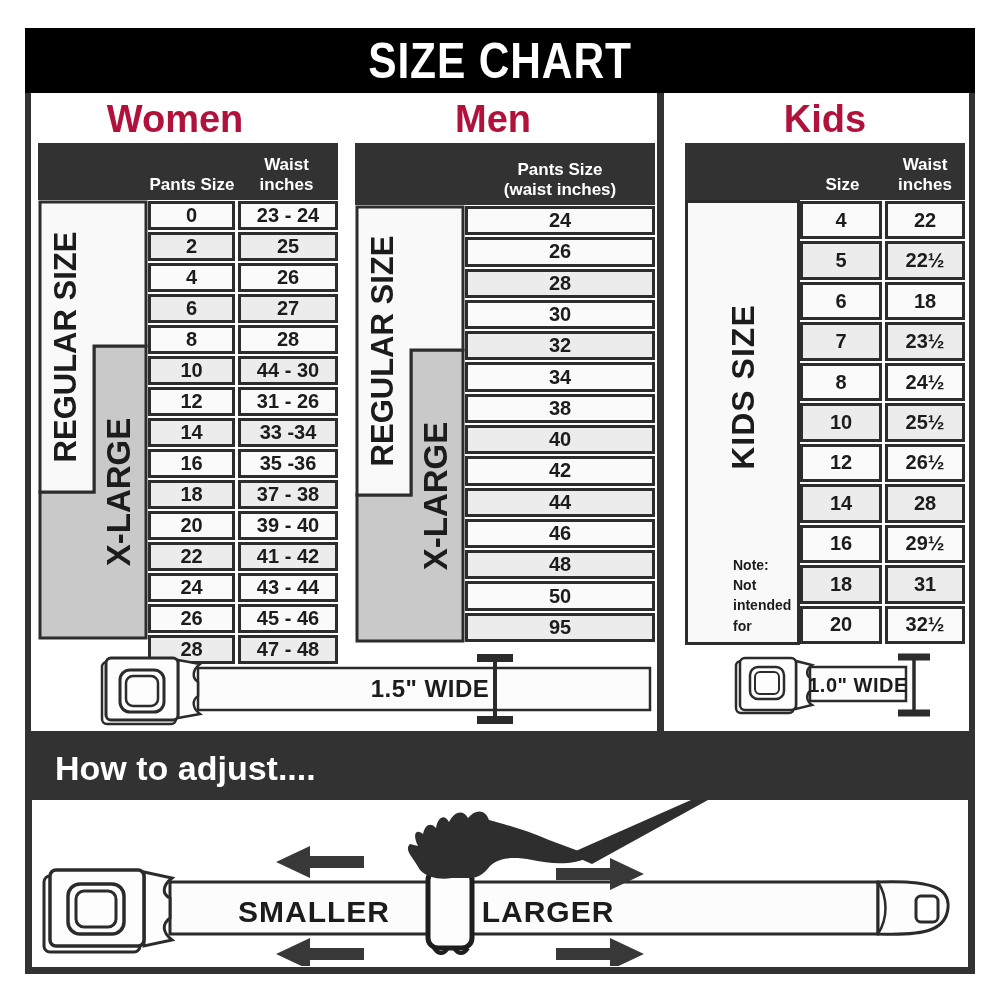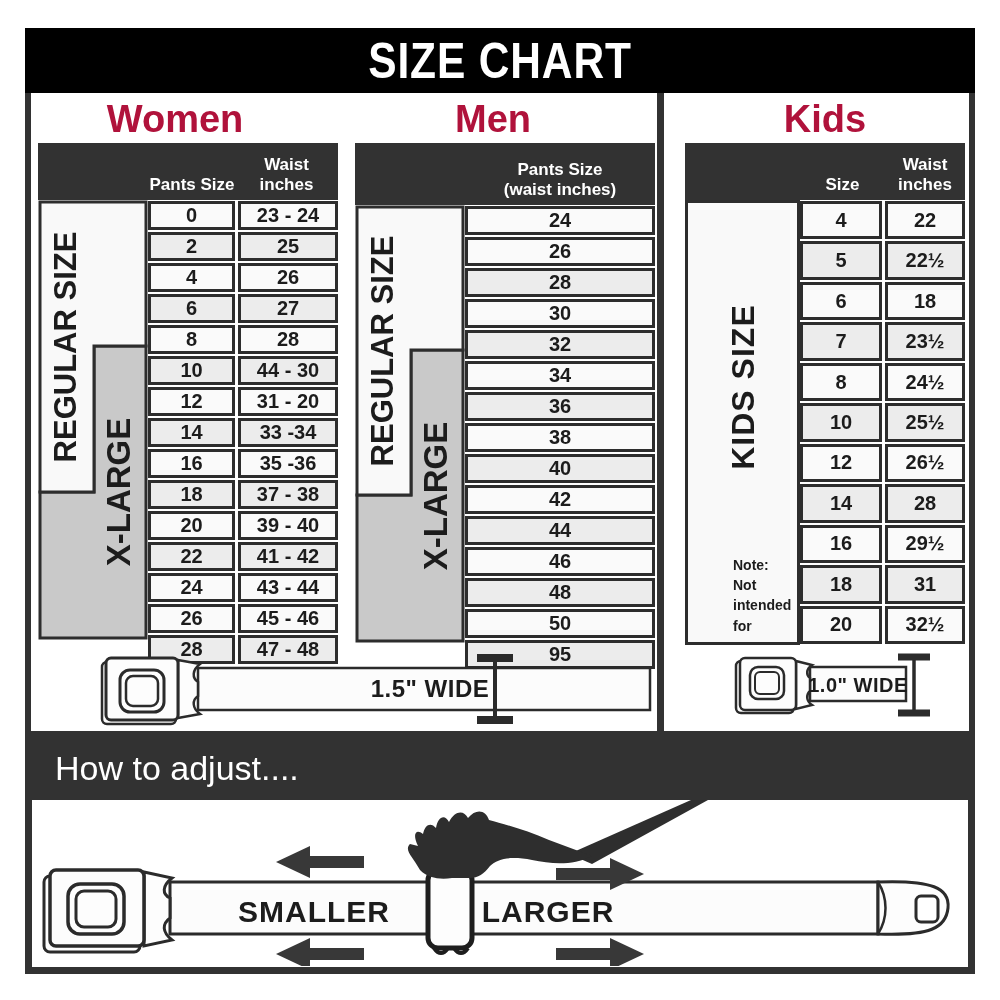--- a/index.html
+++ b/index.html
@@ -44,21 +44,21 @@
                      letter-spacing:1px;white-space:nowrap;}
   .kids-note{position:absolute;left:5px;bottom:6px;font-size:14px;font-weight:bold;
              color:#1c1c1c;line-height:1.45;}
   .kids-note span{display:block;padding-left:40px;}
 
   svg text{font-family:"Liberation Sans",sans-serif;font-weight:bold;fill:#1c1c1c;}
 
   
   .howto-bar{left:25px;top:737px;width:950px;height:63px;background:#323232;
              display:flex;align-items:center;}
-  .howto-bar span{color:#fff;font-weight:normal;font-size:34px;padding-left:30px;}
+  .howto-bar span{color:#fff;font-weight:bold;font-size:34px;padding-left:30px;}
   .bottom-frame{left:25px;top:800px;width:950px;height:174px;box-sizing:border-box;
                 border:7px solid #323232;border-top:none;background:#fff;}
 </style>
 </head>
 <body>
 
 <div id="page">
 
   <div class="abs title-bar">
     <span>SIZE CHART</span>
@@ -113,21 +113,21 @@
         <div class="cell">28</div>
       </div>
 
       <div class="row w-row shaded">
         <div class="cell">10</div>
         <div class="cell">44 - 30</div>
       </div>
 
       <div class="row w-row">
         <div class="cell">12</div>
-        <div class="cell">31 - 20</div>
+        <div class="cell">31 - 26</div>
       </div>
 
       <div class="row w-row shaded">
         <div class="cell">14</div>
         <div class="cell">33 -34</div>
       </div>
 
       <div class="row w-row">
         <div class="cell">16</div>
         <div class="cell">35 -36</div>
@@ -197,23 +197,20 @@
       </div>
 
       <div class="row m-row shaded">
         <div class="cell">32</div>
       </div>
 
       <div class="row m-row">
         <div class="cell">34</div>
       </div>
 
-      <div class="row m-row shaded">
-        <div class="cell">36</div>
-      </div>
 
       <div class="row m-row">
         <div class="cell">38</div>
       </div>
 
       <div class="row m-row shaded">
         <div class="cell">40</div>
       </div>
 
       <div class="row m-row">

